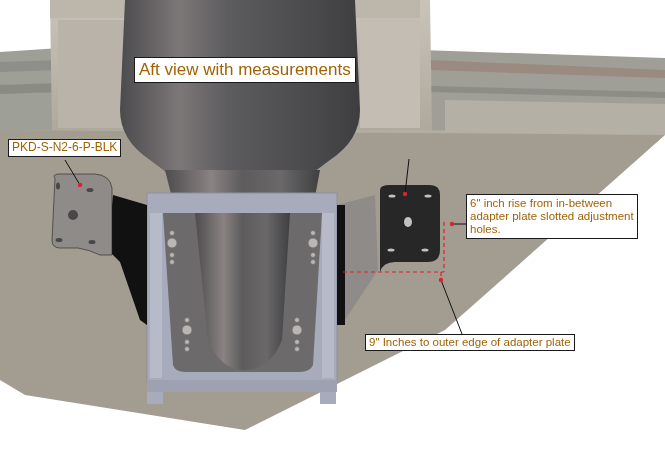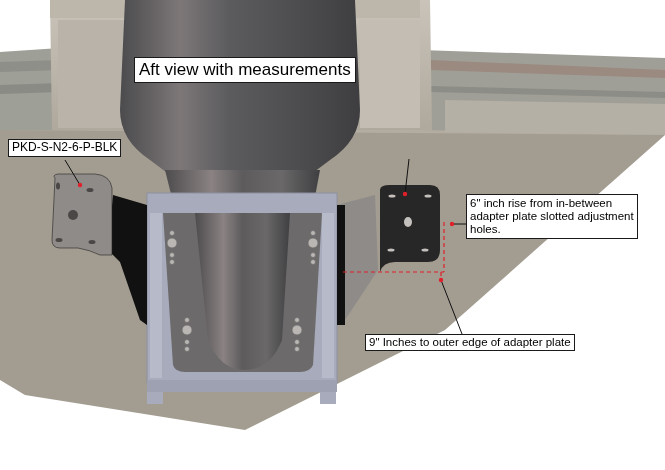--- a/index.html
+++ b/index.html
@@ -1,18 +1,18 @@
 <!DOCTYPE html>
 <html><head>
 <meta charset="utf-8">
 <style>
   html,body{margin:0;padding:0;background:#ffffff;}
   #stage{position:relative;width:665px;height:470px;overflow:hidden;background:#ffffff;font-family:"Liberation Sans",sans-serif;}
   #art{position:absolute;left:0;top:0;}
-  .callout{position:absolute;background:#ffffff;border:1px solid #1a1a1a;color:#000000;font-family:"Liberation Sans",sans-serif;line-height:1.15;white-space:nowrap;box-sizing:border-box;}
+  .callout{position:absolute;background:#ffffff;border:1px solid #1a1a1a;color:#a16207;font-family:"Liberation Sans",sans-serif;line-height:1.15;white-space:nowrap;box-sizing:border-box;}
   .title{left:134px;top:57px;font-size:17px;padding:2px 4px;}
   .lbl{font-size:12px;padding:1px 3px;}
   .port{left:8px;top:139px;}
   .stbd{left:356px;top:139px;}
   .rise{left:466px;top:194px;font-size:11.5px;padding:2px 3px;white-space:normal;width:172px;line-height:1.12;}
   .outer{left:365px;top:334px;font-size:11.5px;padding:1px 3px;}
 </style>
 </head>
 <body>
 

